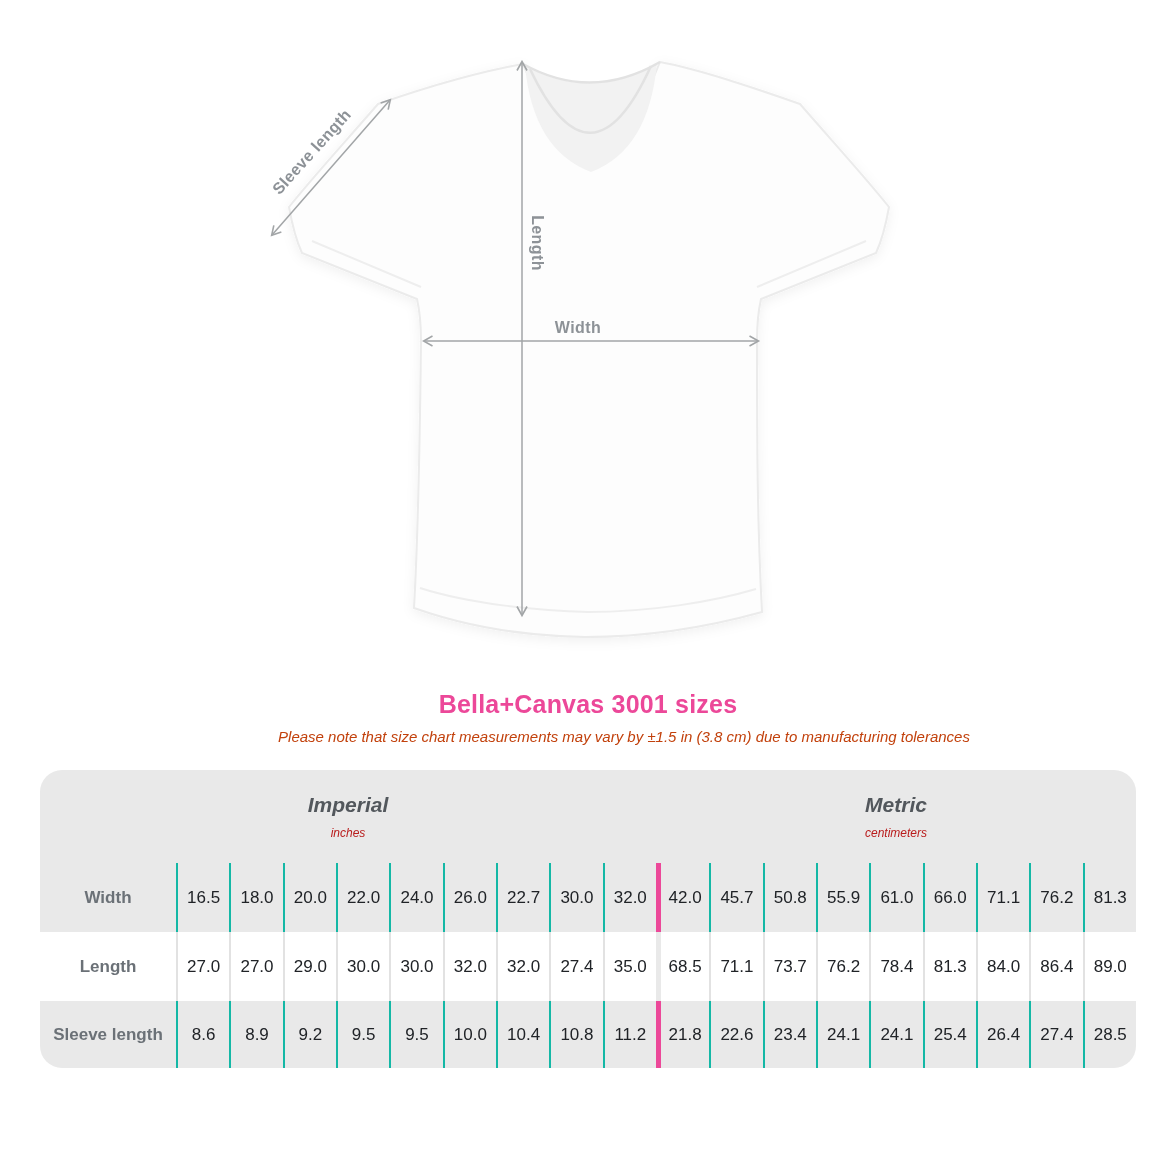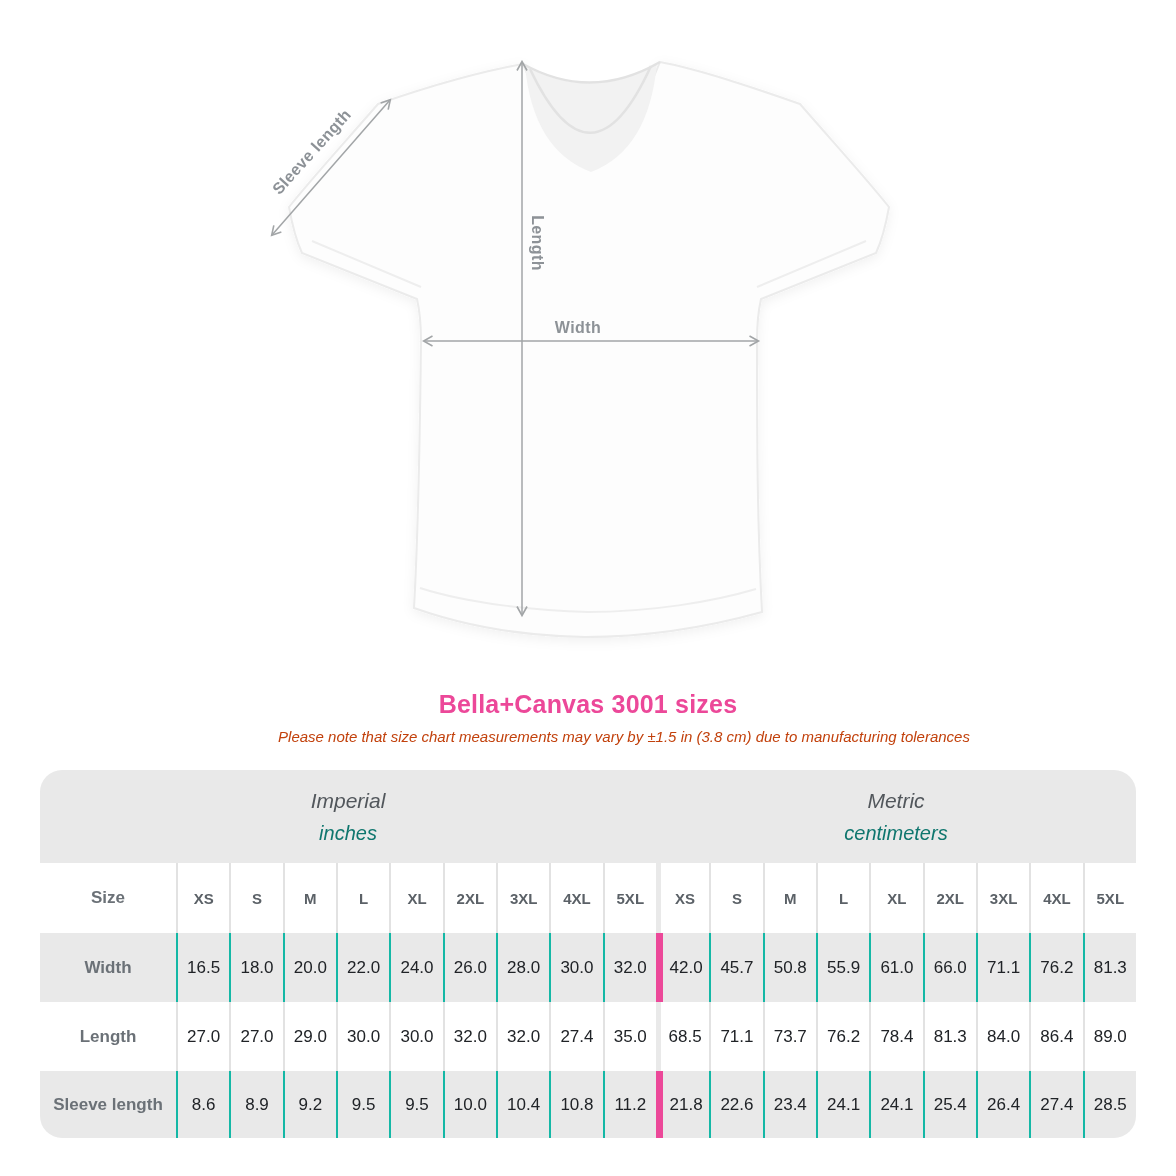--- a/index.html
+++ b/index.html
@@ -32,36 +32,36 @@
     border-radius:22px;overflow:hidden;
   }
   .table-card table{
     border-collapse:separate;border-spacing:0;table-layout:fixed;
     width:1096px;
   }
   .table-card *{box-sizing:border-box;}
   col.lbl{width:136px;}
   td,th{text-align:center;vertical-align:middle;padding:0;}
   tr.hdr td{background:#e9e9e9;height:93px;}
-  .hd-t{font-size:21px;font-weight:normal;font-style:italic;color:#52575c;}
-  .hd-u{font-size:20px;font-style:italic;color:#0f766e;margin-top:9px;}
+  .hd-t{font-size:21px;font-weight:bold;font-style:italic;color:#52575c;}
+  .hd-u{font-size:12px;font-style:italic;color:#b91c1c;margin-top:9px;}
   tr.r1{height:70px;}
   tr.r2{height:69px;}
   tr.r3{height:69px;}
   tr.r4{height:67px;}
   tr.w th, tr.w td{background:#ffffff;}
   tr.g th, tr.g td{background:#e9e9e9;}
   th.rl{font-size:17px;font-weight:bold;color:#6b7177;}
   td.sz{font-size:15px;font-weight:bold;color:#5b6167;}
   td.v{font-size:17px;font-weight:normal;color:#202327;}
   
   tr.w td.c{border-left:2px solid #e2e2e2;}
   tr.g td.c{border-left:2px solid #14b8a6;}
   tr.w td.sec{border-left:5px solid #e9e9e9;}
-  tr.g td.sec{border-left:7px solid #ec4899;}
+  tr.g td.sec{border-left:5px solid #ec4899;}
 </style>
 </head>
 <body>
 
 <div class="page">
 
   <div class="shirt-zone">
     <svg width="1176" height="680" viewBox="0 0 1176 680">
       <defs>
         <filter id="soft" x="-20%" y="-20%" width="140%" height="140%">
@@ -141,51 +141,30 @@
         <td colspan="10">
           <div class="hd-t">Imperial</div>
           <div class="hd-u">inches</div>
         </td>
         <td colspan="9">
           <div class="hd-t">Metric</div>
           <div class="hd-u">centimeters</div>
         </td>
       </tr>
 
-      <tr class="w r1">
-        <th class="rl">Size</th>
-        <td class="sz c">XS</td>
-        <td class="sz c">S</td>
-        <td class="sz c">M</td>
-        <td class="sz c">L</td>
-        <td class="sz c">XL</td>
-        <td class="sz c">2XL</td>
-        <td class="sz c">3XL</td>
-        <td class="sz c">4XL</td>
-        <td class="sz c">5XL</td>
-        <td class="sz sec">XS</td>
-        <td class="sz c">S</td>
-        <td class="sz c">M</td>
-        <td class="sz c">L</td>
-        <td class="sz c">XL</td>
-        <td class="sz c">2XL</td>
-        <td class="sz c">3XL</td>
-        <td class="sz c">4XL</td>
-        <td class="sz c">5XL</td>
-      </tr>
 
       <tr class="g r2">
         <th class="rl">Width</th>
         <td class="v c">16.5</td>
         <td class="v c">18.0</td>
         <td class="v c">20.0</td>
         <td class="v c">22.0</td>
         <td class="v c">24.0</td>
         <td class="v c">26.0</td>
-        <td class="v c">28.0</td>
+        <td class="v c">22.7</td>
         <td class="v c">30.0</td>
         <td class="v c">32.0</td>
         <td class="v sec">42.0</td>
         <td class="v c">45.7</td>
         <td class="v c">50.8</td>
         <td class="v c">55.9</td>
         <td class="v c">61.0</td>
         <td class="v c">66.0</td>
         <td class="v c">71.1</td>
         <td class="v c">76.2</td>

